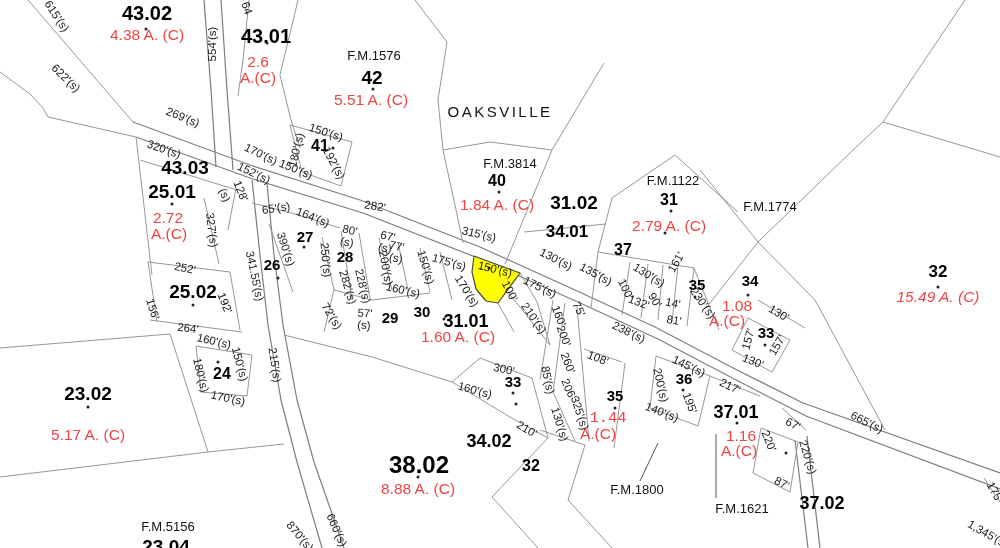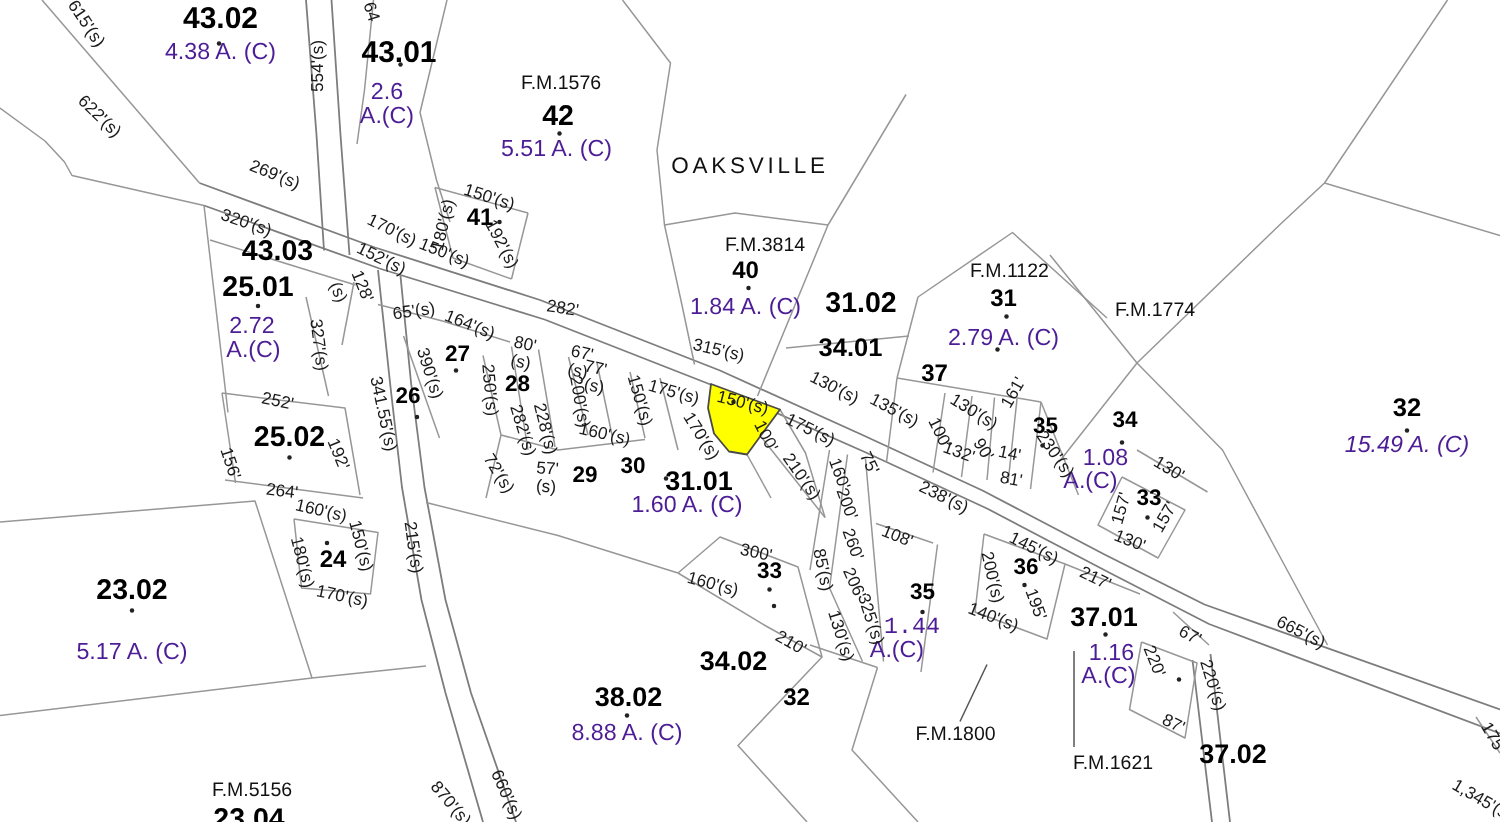--- a/index.html
+++ b/index.html
@@ -1,21 +1,21 @@
 <!DOCTYPE html>
 <html><head>
 <meta charset="utf-8">
 <style>
   html,body{margin:0;padding:0;background:#fff;}
   #map{position:relative;width:1000px;height:548px;background:#ffffff;overflow:hidden;
        font-family:"Liberation Sans",sans-serif;}
   #line-layer{position:absolute;left:0;top:0;width:1000px;height:548px;}
   .lbl{position:absolute;white-space:nowrap;transform:translate(-50%,-50%);}
   .parcel{font-weight:700;color:#000;letter-spacing:0px;}
-  .acre{color:#4c1d95;font-weight:400;}
+  .acre{color:#ef4444;font-weight:400;}
   .dim{font-size:11.5px;color:#1a1a1a;}
   .fm{font-size:13px;color:#111;}
   .place{font-size:15px;color:#111;letter-spacing:2.5px;}
   .dot{position:absolute;width:3px;height:3px;background:#222;border-radius:50%;
        transform:translate(-50%,-50%);}
   polyline,polygon{fill:none;stroke-linejoin:round;}
   .road{stroke:#7d7d7d;stroke-width:1.2;}
   .bnd{stroke:#979797;stroke-width:1;}
   .leader{stroke:#555;stroke-width:1;}
   .hl{fill:#ffff00;stroke:#4a4a4a;stroke-width:1.2;}
@@ -128,21 +128,21 @@
       <span class="lbl parcel" style="left: 466px; top: 321px; font-size: 18px; transform: translate(-50%, -50%);">31.01</span>
       <span class="lbl parcel" style="left: 766px; top: 332px; font-size: 15px; transform: translate(-50%, -50%);">33</span>
       <span class="lbl parcel" style="left: 222px; top: 374px; font-size: 16px; transform: translate(-50%, -50%);">24</span>
       <span class="lbl parcel" style="left: 513px; top: 381px; font-size: 15px; transform: translate(-50%, -50%);">33</span>
       <span class="lbl parcel" style="left: 684px; top: 378px; font-size: 15px; transform: translate(-50%, -50%);">36</span>
       <span class="lbl parcel" style="left: 615px; top: 395px; font-size: 15px; transform: translate(-50%, -50%);">35</span>
       <span class="lbl parcel" style="left: 88px; top: 394px; font-size: 19px; transform: translate(-50%, -50%);">23.02</span>
       <span class="lbl parcel" style="left: 736px; top: 412px; font-size: 18px; transform: translate(-50%, -50%);">37.01</span>
       <span class="lbl parcel" style="left: 489px; top: 441px; font-size: 18px; transform: translate(-50%, -50%);">34.02</span>
       <span class="lbl parcel" style="left: 531px; top: 466px; font-size: 16px; transform: translate(-50%, -50%);">32</span>
-      <span class="lbl parcel" style="left: 419px; top: 465px; font-size: 18px; transform: translate(-50%, -50%);">38.02</span>
+      <span class="lbl parcel" style="left: 419px; top: 465px; font-size: 24px; transform: translate(-50%, -50%);">38.02</span>
       <span class="lbl parcel" style="left: 822px; top: 503px; font-size: 18px; transform: translate(-50%, -50%);">37.02</span>
       <span class="lbl parcel" style="left: 166px; top: 547px; font-size: 19px; transform: translate(-50%, -50%);">23.04</span>
       <span class="lbl acre" style="left: 147px; top: 35px; font-size: 15.5px; transform: translate(-50%, -50%);">4.38 A. (C)</span>
       <span class="lbl acre" style="left: 258px; top: 62px; font-size: 15.5px; transform: translate(-50%, -50%);">2.6</span>
       <span class="lbl acre" style="left: 258px; top: 78px; font-size: 15.5px; transform: translate(-50%, -50%);">A.(C)</span>
       <span class="lbl acre" style="left: 371px; top: 100px; font-size: 15.5px; transform: translate(-50%, -50%);">5.51 A. (C)</span>
       <span class="lbl acre" style="left: 497px; top: 205px; font-size: 15.5px; transform: translate(-50%, -50%);">1.84 A. (C)</span>
       <span class="lbl acre" style="left: 669px; top: 226px; font-size: 15.5px; transform: translate(-50%, -50%); text-align: center;">2.79 A. (C)</span>
       <span class="lbl acre" style="left: 168px; top: 218px; font-size: 15.5px; transform: translate(-50%, -50%);">2.72</span>
       <span class="lbl acre" style="left: 169px; top: 234px; font-size: 15.5px; transform: translate(-50%, -50%);">A.(C)</span>

